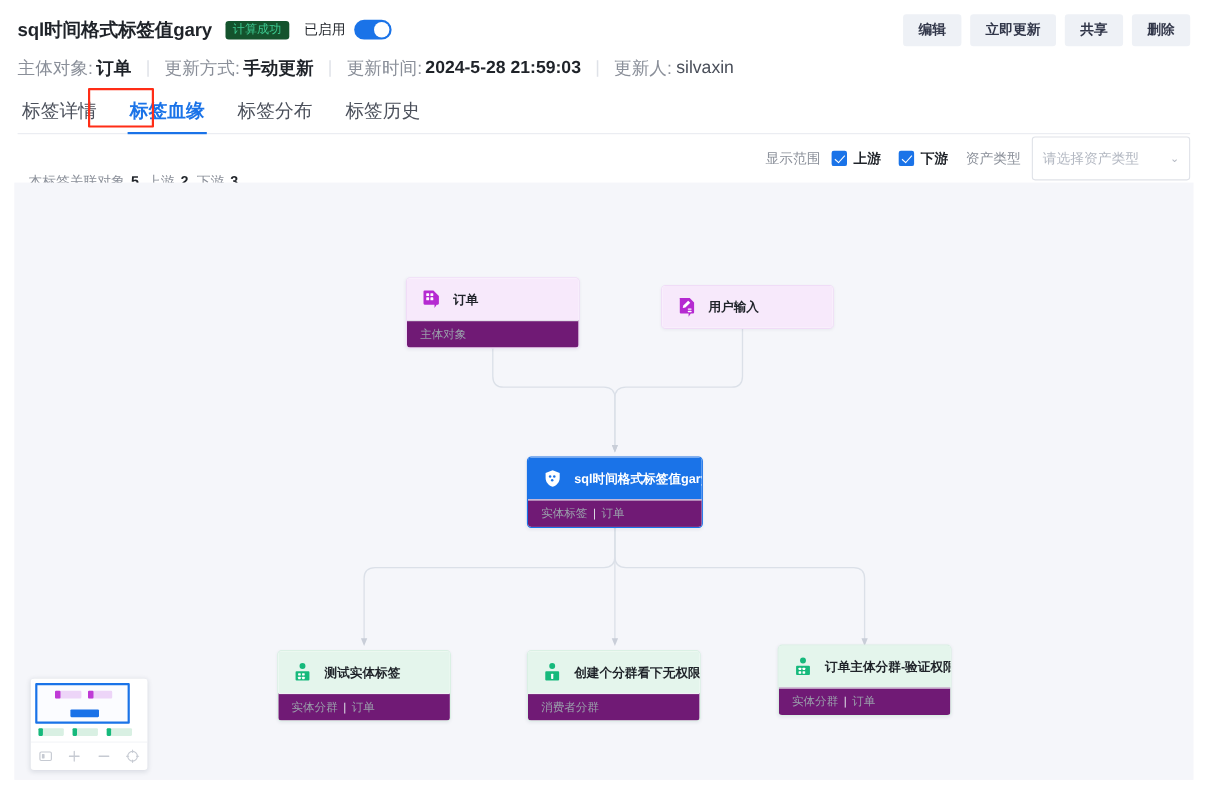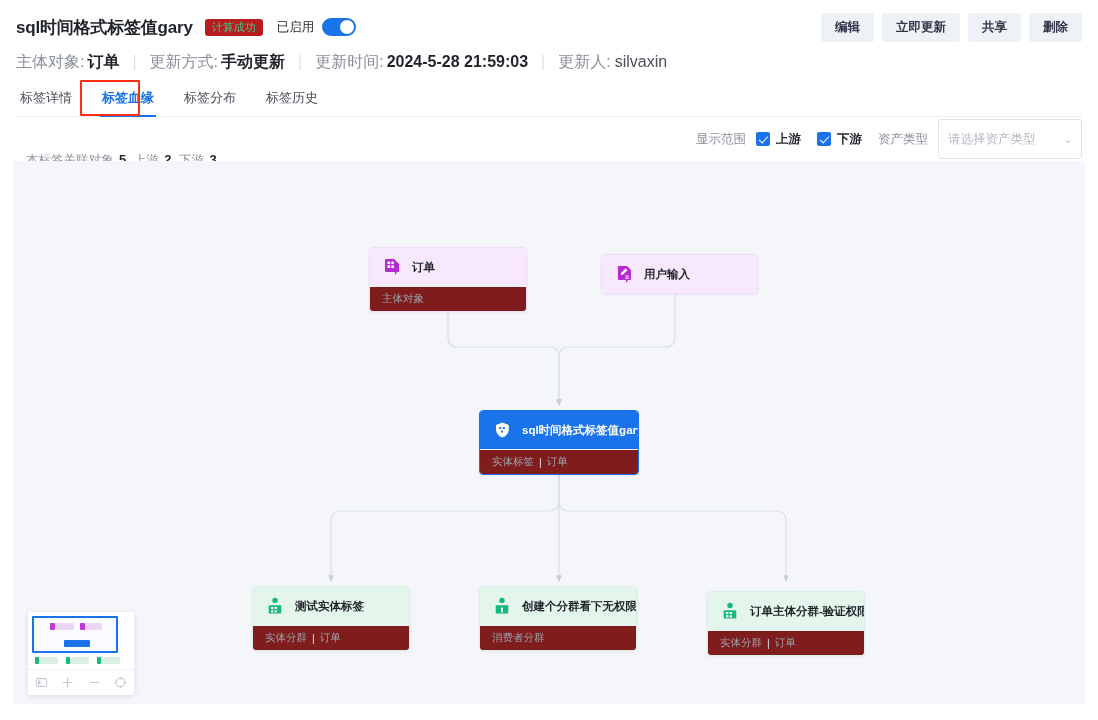--- a/index.html
+++ b/index.html
@@ -13,21 +13,21 @@
 
   
   .header { padding: 12px 16px 0 16px; }
   .title-row { display: flex; align-items: center; height: 30px; }
   .page-title {
     font-size: 17px; font-weight: bold; color: #1f2329;
     letter-spacing: -0.2px;
   }
   .status-badge {
     margin-left: 12px;
-    background: #b91c1c; color: #3cc88f;
+    background: #14532d; color: #3cc88f;
     font-size: 11px; padding: 3px 7px; border-radius: 3px;
     line-height: 1;
   }
   .enable-label { margin-left: 14px; font-size: 12.5px; color: #1f2329; }
   .toggle {
     margin-left: 8px; width: 34px; height: 18px;
     background: #1a73e8; border-radius: 9px; position: relative;
     cursor: pointer;
   }
   .toggle .knob {
@@ -52,21 +52,21 @@
   .meta-item .plain { color: #4a4f5a; margin-left: 4px; font-weight: normal; }
   .meta-sep { color: #dfe2e8; margin: 0 13px; }
 
   
   .tabs {
     margin-top: 14px; display: flex; gap: 26px;
     border-bottom: 1px solid #e9ecf1; position: relative;
     padding-left: 2px;
   }
   .tab {
-    font-size: 13px; color: #4a4f5a; padding: 4px 2px 9px 2px;
+    font-size: 17px; color: #4a4f5a; padding: 4px 2px 9px 2px;
     cursor: pointer; position: relative; white-space: nowrap;
   }
   .tab.active { color: #1a73e8; font-weight: bold; }
   .tab.active::after {
     content: ""; position: absolute; left: 0; right: 0; bottom: -1px;
     height: 2px; background: #1a73e8;
   }
   .tab-highlight {
     position: absolute; left: 64px; top: -5px;
     width: 60px; height: 36px;
@@ -127,21 +127,21 @@
   .node-head {
     display: flex; align-items: center;
     height: 38px; padding: 0 12px;
   }
   .node-title {
     font-size: 11.5px; font-weight: bold; color: #1f2329;
     margin-left: 10px; white-space: nowrap;
   }
   .node-foot {
     height: 25px; display: flex; align-items: center;
-    padding: 0 12px; background: #7f1d1d;
+    padding: 0 12px; background: #701a75;
     font-size: 10.5px; color: #9aa0ab;
     border-top: 1px solid #f0f2f5;
   }
   .node-foot .divider { margin: 0 5px; color: #dfe2e8; }
 
   
   .node.purple { border: 1px solid #f0dcf7; }
   .node.purple .node-head { background: #f7e9fb; }
   .node.blue { border: 1px solid #1a73e8; }
   .node.blue .node-head { background: #1a73e8; }
@@ -358,21 +358,21 @@
         <path d="M4.6 9.2h10.8a.9.9 0 0 1 .9.9v6.6a.9.9 0 0 1-.9.9H4.6a.9.9 0 0 1-.9-.9v-6.6a.9.9 0 0 1 .9-.9z" fill="#16b97c"></path>
         <rect x="9" y="11.4" width="2" height="4.8" rx="0.5" fill="#fff"></rect>
       </svg>
       <span class="node-title">创建个分群看下无权限状态</span>
     </div>
     <div class="node-foot">
       <span>消费者分群</span>
     </div>
   </div>
 
-  <div class="node green" style="left:694px; top:430px; width:158px;">
+  <div class="node green" style="left:694px; top:420px; width:158px;">
     <div class="node-head">
       <svg class="ic" viewBox="0 0 20 20">
         <circle cx="10" cy="4.4" r="2.7" fill="#16b97c"></circle>
         <path d="M4.6 9.2h10.8a.9.9 0 0 1 .9.9v6.6a.9.9 0 0 1-.9.9H4.6a.9.9 0 0 1-.9-.9v-6.6a.9.9 0 0 1 .9-.9z" fill="#16b97c"></path>
         <rect x="6" y="11" width="2.4" height="2.1" rx="0.4" fill="#fff"></rect>
         <rect x="9.6" y="11" width="2.4" height="2.1" rx="0.4" fill="#fff"></rect>
         <rect x="6" y="14.3" width="2.4" height="2.1" rx="0.4" fill="#fff"></rect>
         <rect x="9.6" y="14.3" width="2.4" height="2.1" rx="0.4" fill="#fff"></rect>
       </svg>
       <span class="node-title">订单主体分群-验证权限</span>

